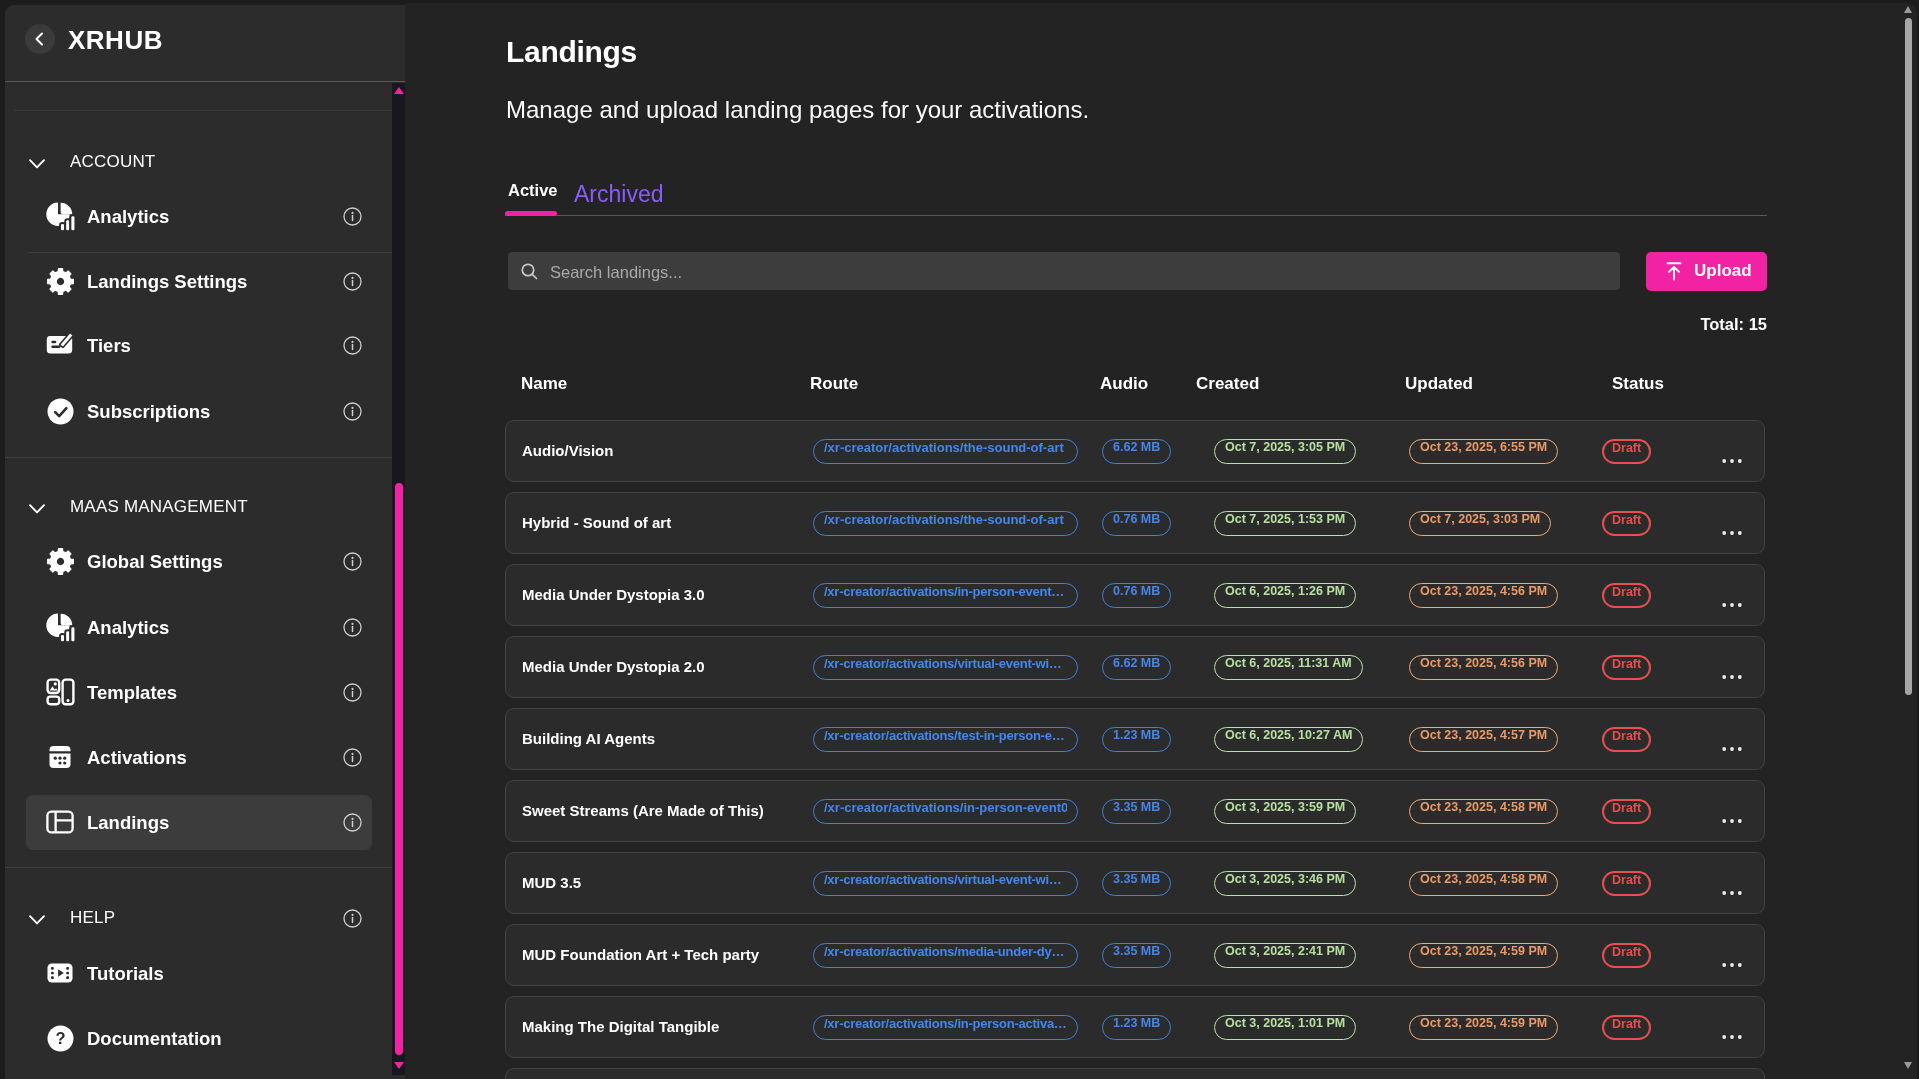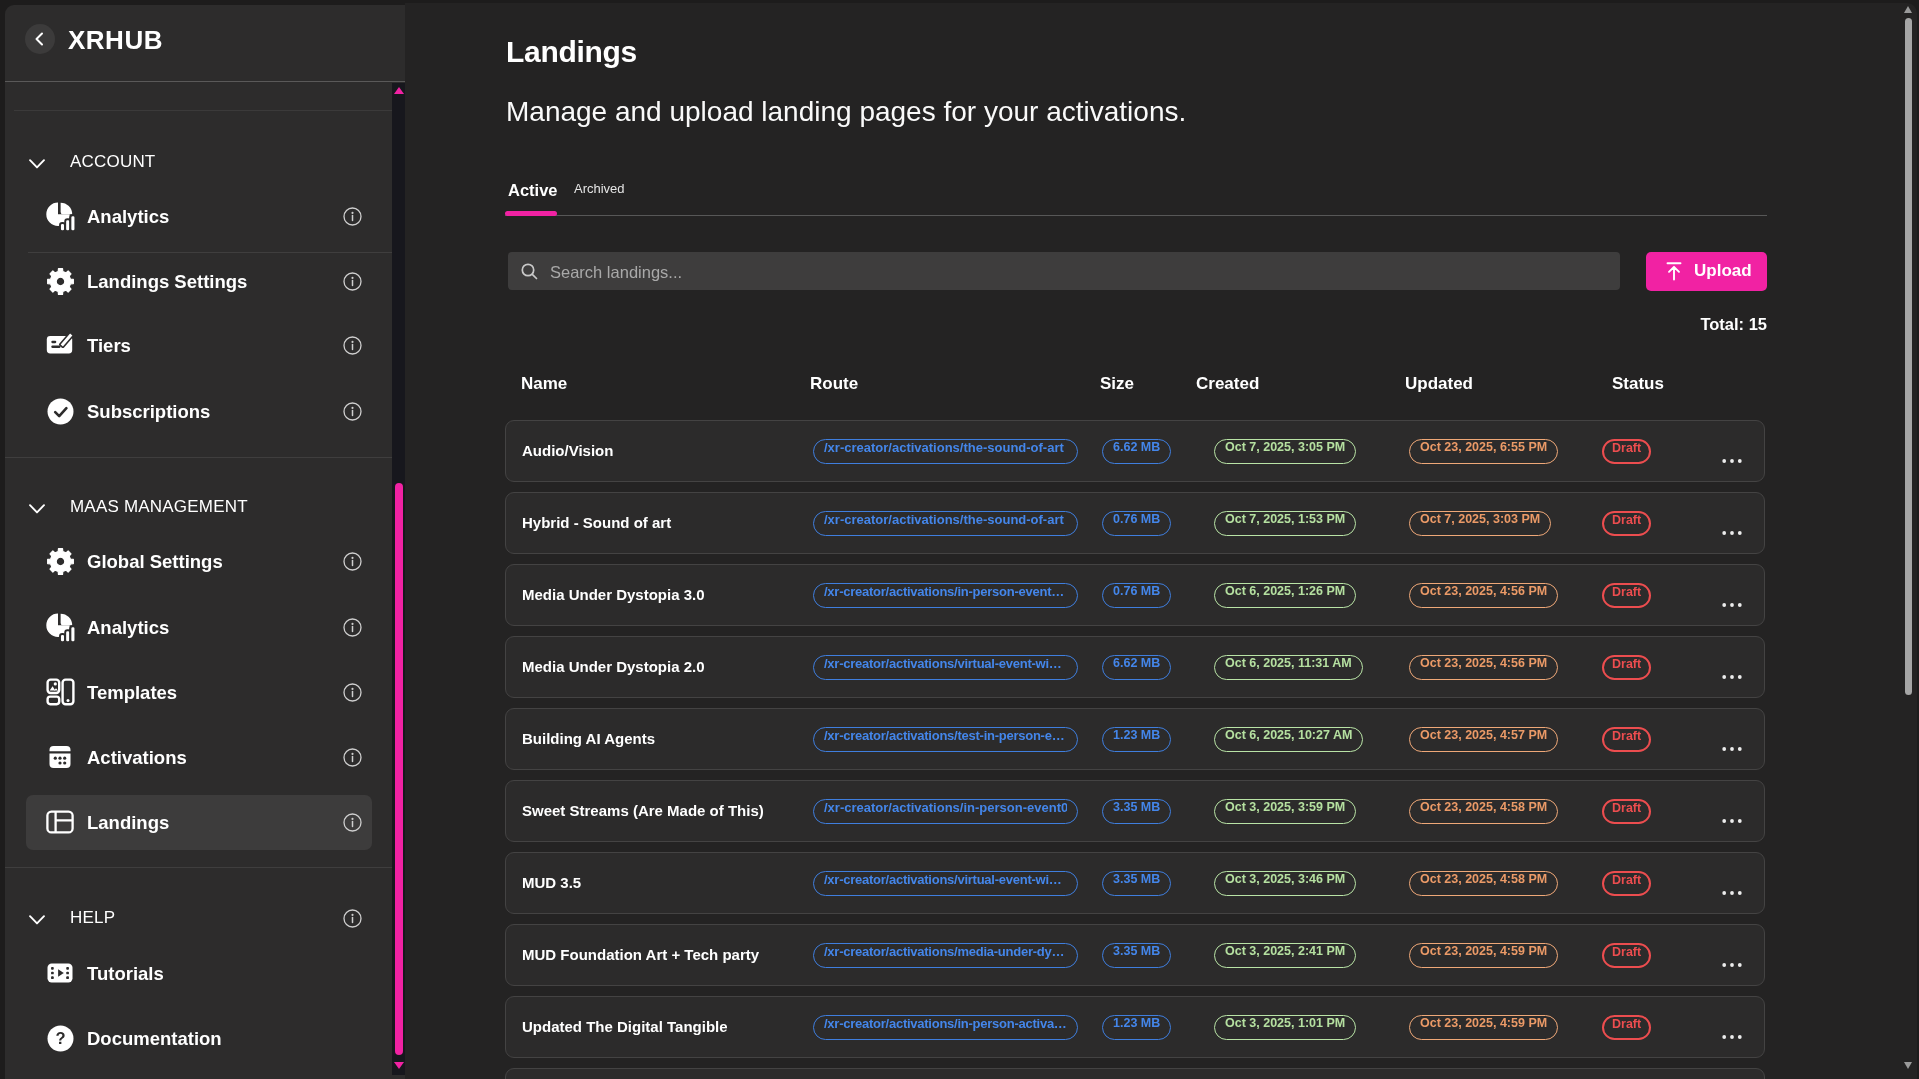--- a/index.html
+++ b/index.html
@@ -173,40 +173,40 @@
       <path d="M 12.1 10.3 L 17.8 14 L 12.1 17.7 Z" fill="#2d2c2c"></path>
     </svg></div>
 <div class="item-label" style="top:963px">Tutorials</div>
 <div class="a" style="left:46.5px;top:1024.5px;width:27px;height:27px"><svg width="27" height="27" viewBox="0 0 27 27" style="">
       <circle cx="13.5" cy="13.5" r="13" fill="#fff"></circle>
       <text x="13.5" y="19" text-anchor="middle" font-family="Liberation Sans, sans-serif" font-size="16.5" font-weight="bold" fill="#2d2c2c">?</text>
     </svg></div>
 <div class="item-label" style="top:1028px">Documentation</div>
 <div class="a" style="left:405px;top:3px;width:1512px;height:1076px;background:#242323;border-top-right-radius:10px"></div>
 <div class="a" style="left:506px;top:35px;font-size:30px;font-weight:700;color:#fff;letter-spacing:-0.3px">Landings</div>
-<div class="a" style="left:506px;top:96px;font-size:28px;color:#fafafa">Manage and upload landing pages for your activations.</div>
+<div class="a" style="left:506px;top:96px;font-size:24px;color:#fafafa">Manage and upload landing pages for your activations.</div>
 <div class="a" style="left:508px;top:181px;font-size:16.5px;font-weight:700;color:#fff">Active</div>
-<div class="a" style="left:574px;top:181px;font-size:13px;color:#e5e5e5">Archived</div>
+<div class="a" style="left:574px;top:181px;font-size:23px;color:#8b5cf6">Archived</div>
 <div class="a" style="left:505px;top:215px;width:1262px;height:1px;background:#575757"></div>
 <div class="a" style="left:505px;top:211px;width:52px;height:4.5px;border-radius:3px;background:#f122a3"></div>
 <div class="a" style="left:508px;top:252px;width:1112px;height:38px;background:#3e3d3d;border-radius:4px"></div>
 <div class="a" style="left:520px;top:262px;width:19px;height:19px"><svg width="19" height="19" viewBox="0 0 19 19">
       <circle cx="8" cy="8" r="5.7" fill="none" stroke="#c9c9c9" stroke-width="1.7"></circle>
       <path d="M 12.3 12.3 L 16.5 16.5" stroke="#c9c9c9" stroke-width="1.7" stroke-linecap="round"></path>
     </svg></div>
 <div class="a" style="left:550px;top:263px;font-size:16.5px;color:#a9a9a9">Search landings...</div>
 <div class="a" style="left:1646px;top:252px;width:121px;height:39px;background:#f122a3;border-radius:5px"></div>
 <div class="a" style="left:1663px;top:260px;width:22px;height:22px"><svg width="22" height="22" viewBox="0 0 22 22">
       <path d="M 4.5 3.2 L 17.5 3.2 M 11 19.5 L 11 7.5 M 6 11.8 L 11 6.8 L 16 11.8" fill="none" stroke="#fff" stroke-width="1.9" stroke-linecap="round" stroke-linejoin="round"></path>
     </svg></div>
 <div class="a" style="left:1694px;top:261px;font-size:17px;font-weight:700;color:#fff">Upload</div>
 <div class="a" style="left:1647px;top:315px;width:120px;text-align:right;font-size:16.5px;font-weight:700;color:#fff;white-space:nowrap">Total: 15</div>
 <div class="hdr" style="left:521px">Name</div>
 <div class="hdr" style="left:810px">Route</div>
-<div class="hdr" style="left:1100px">Size</div>
+<div class="hdr" style="left:1100px">Audio</div>
 <div class="hdr" style="left:1196px">Created</div>
 <div class="hdr" style="left:1405px">Updated</div>
 <div class="hdr" style="left:1612px">Status</div>
 <div class="card" style="top:420px">
     <div class="name">Audio/Vision</div>
     <div class="pill p-blue route" style="left:307px">
       <span class="">/xr-creator/activations/the-sound-of-art</span>
     </div>
     <div class="pill p-blue" style="left:596px">6.62 MB</div>
     <div class="pill p-green" style="left:708px">Oct 7, 2025, 3:05 PM</div>
@@ -317,21 +317,21 @@
     <div class="pill p-green" style="left:708px">Oct 3, 2025, 2:41 PM</div>
     <div class="pill p-orange" style="left:903px">Oct 23, 2025, 4:59 PM</div>
     <div class="pill p-red" style="left:1096px">Draft</div>
     <div class="dots"><svg width="20" height="4" viewBox="0 0 20 4">
         <circle cx="2.2" cy="2" r="1.9" fill="#ededed"></circle>
         <circle cx="10" cy="2" r="1.9" fill="#ededed"></circle>
         <circle cx="17.8" cy="2" r="1.9" fill="#ededed"></circle>
       </svg></div>
   </div>
 <div class="card" style="top:996px">
-    <div class="name">Updated The Digital Tangible</div>
+    <div class="name">Making The Digital Tangible</div>
     <div class="pill p-blue route" style="left:307px">
       <span class="sq">/xr-creator/activations/in-person-activa…</span>
     </div>
     <div class="pill p-blue" style="left:596px">1.23 MB</div>
     <div class="pill p-green" style="left:708px">Oct 3, 2025, 1:01 PM</div>
     <div class="pill p-orange" style="left:903px">Oct 23, 2025, 4:59 PM</div>
     <div class="pill p-red" style="left:1096px">Draft</div>
     <div class="dots"><svg width="20" height="4" viewBox="0 0 20 4">
         <circle cx="2.2" cy="2" r="1.9" fill="#ededed"></circle>
         <circle cx="10" cy="2" r="1.9" fill="#ededed"></circle>

